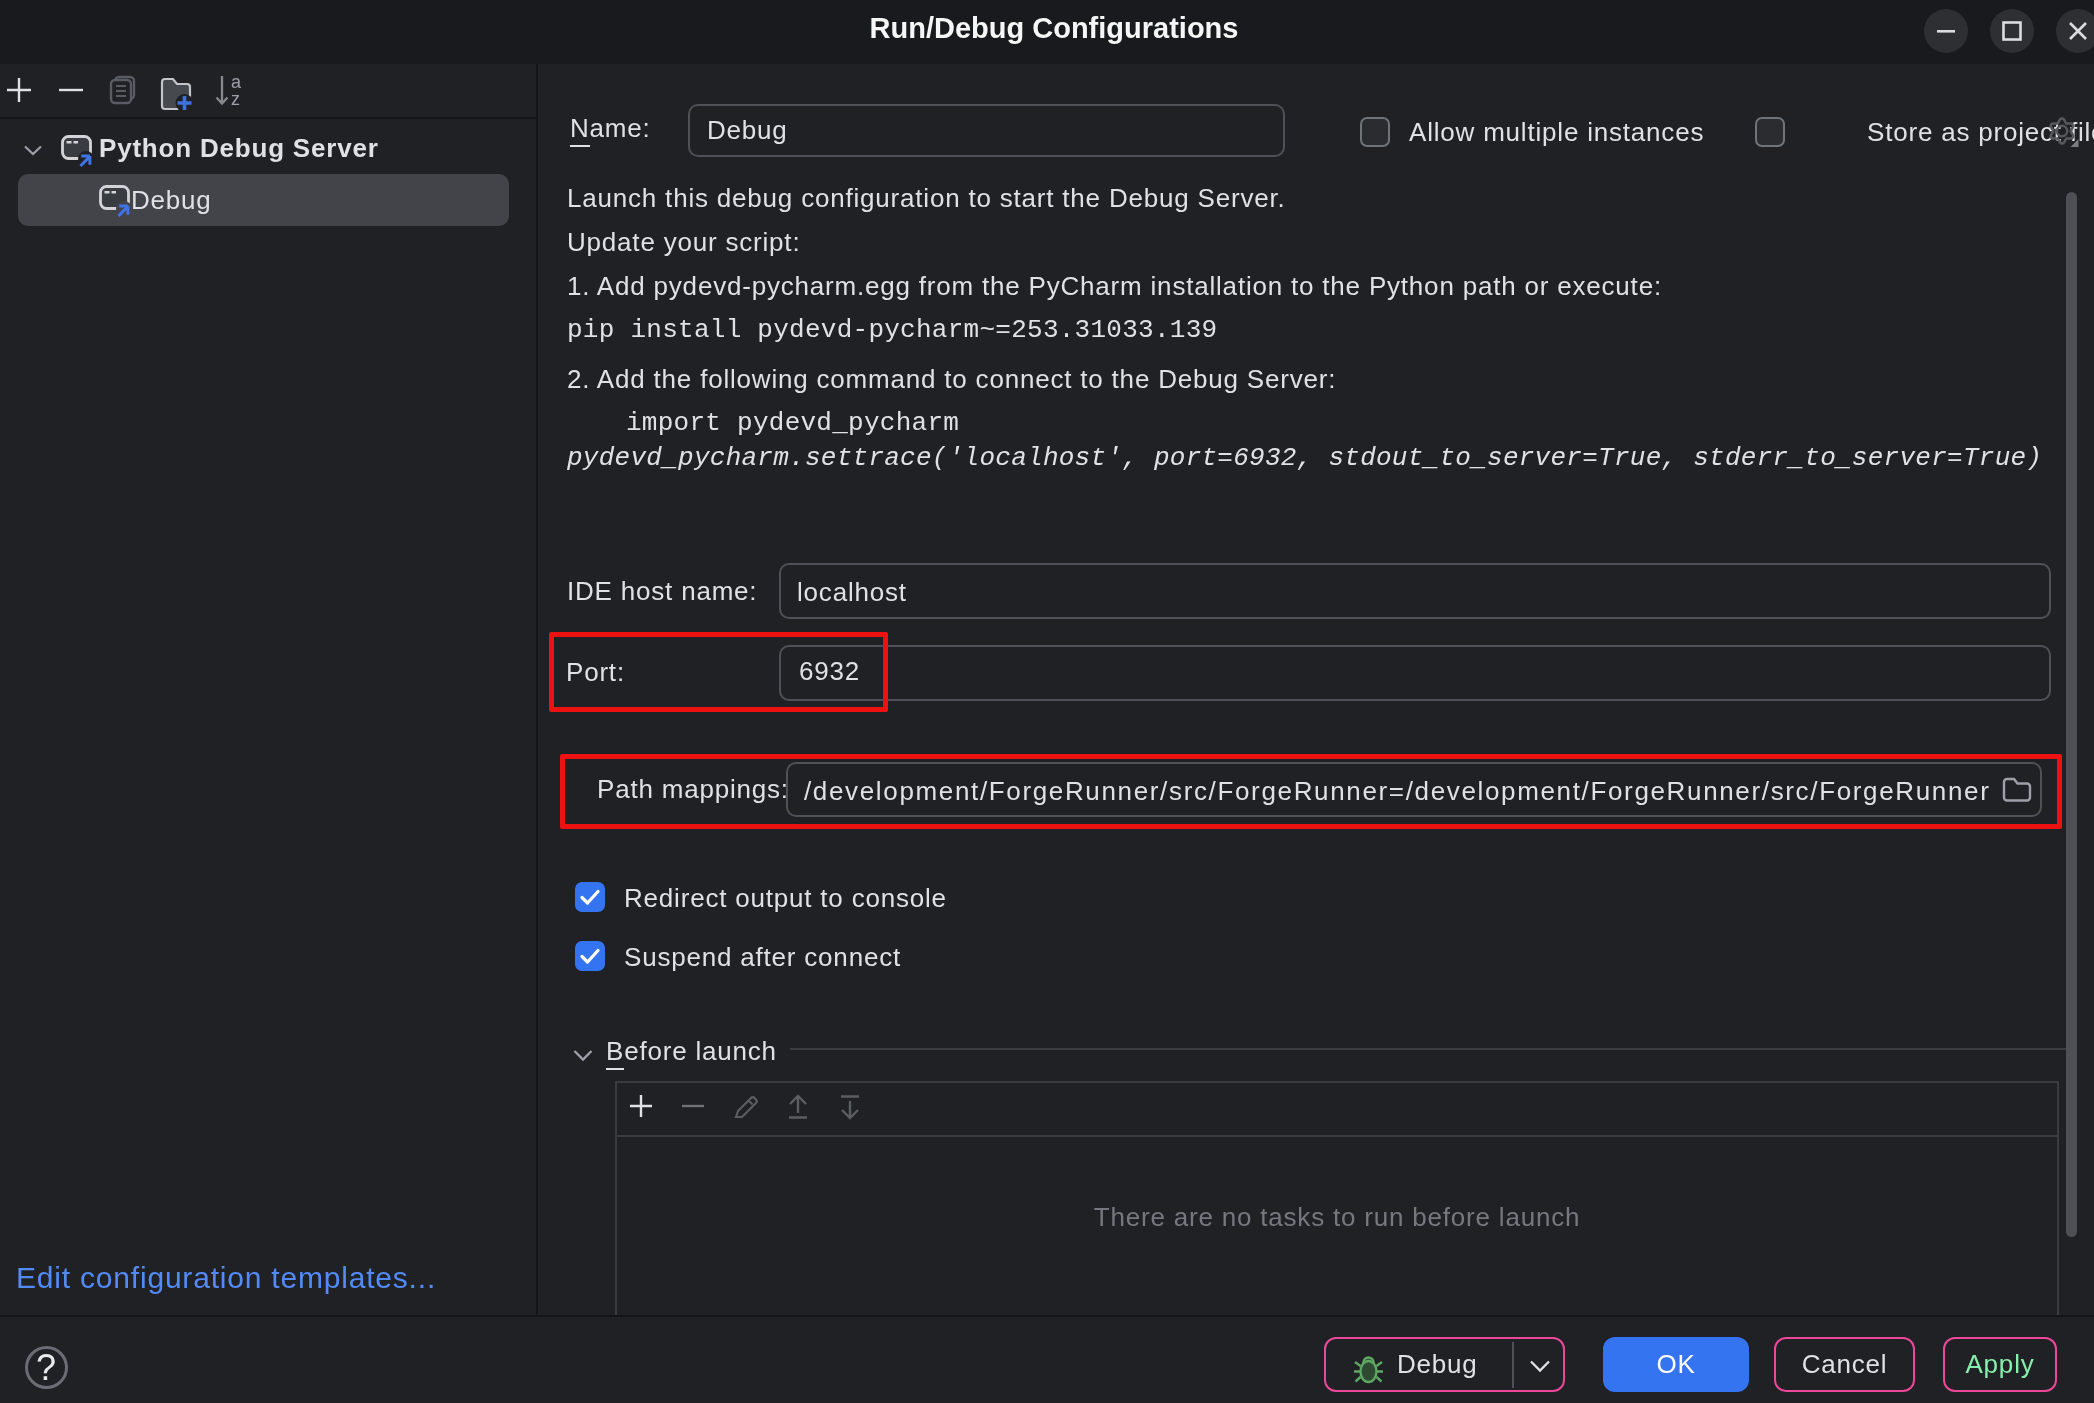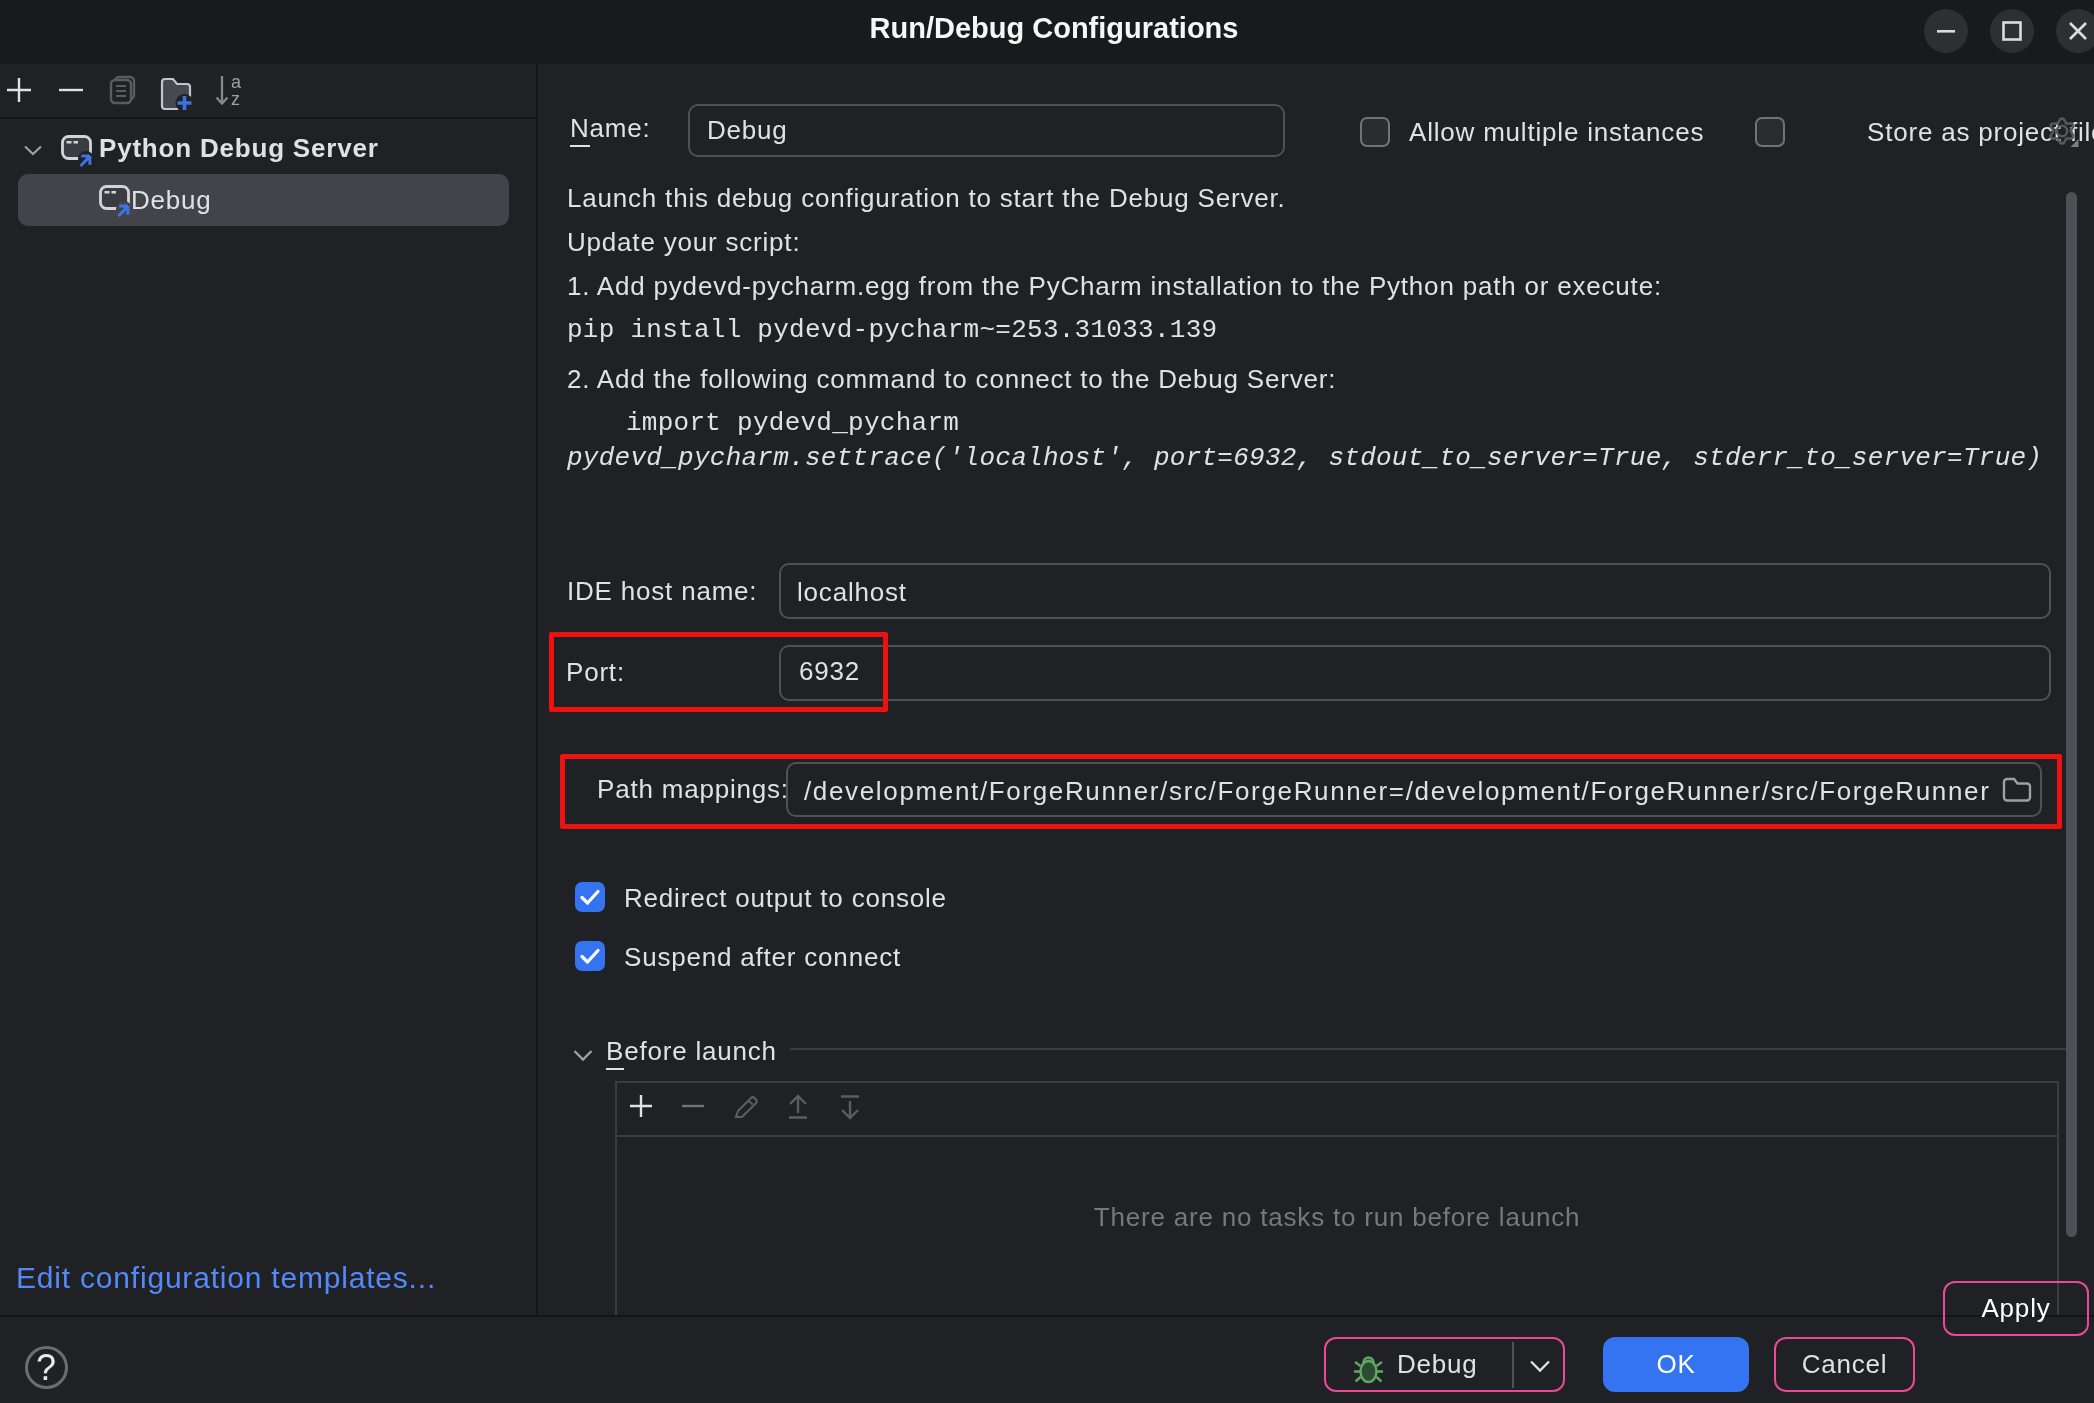--- a/index.html
+++ b/index.html
@@ -188,13 +188,13 @@
   <path d="M8.5 13 L3 9 M24.5 13 L30 9 M8 18.5 H2 M25 18.5 H31 M8.5 24 L3.5 28.5 M24.5 24 L29.5 28.5" stroke="#5fa763" stroke-width="2.4" fill="none"></path>
 </svg>
 <div class="abs" style="left:1397px;top:1349px;font-size:26px;color:#dfe1e5;letter-spacing:0.8px;">Debug</div>
 <div class="abs" style="left:1512px;top:1342px;width:2px;height:46px;background:#4e5157;"></div>
 <svg class="abs" style="left:1529px;top:1357px;" width="24" height="20" viewBox="0 0 24 20">
   <path d="M2 4.5 L11 13.5 L20 4.5" fill="none" stroke="#dfe1e5" stroke-width="2.3"></path>
 </svg>
 
 <div class="abs btn" style="left:1603px;top:1337px;width:146px;background:#3574f0;color:#ffffff;">OK</div>
 <div class="abs btn outline" style="left:1774px;top:1337px;width:141px;">Cancel</div>
-<div class="abs btn outline" style="left:1943px;top:1281px;width:146px;color:#ffffff;">Apply</div>
+<div class="abs btn outline" style="left:1943px;top:1337px;width:114px;color:#86efac;">Apply</div>
 
 </body></html>

